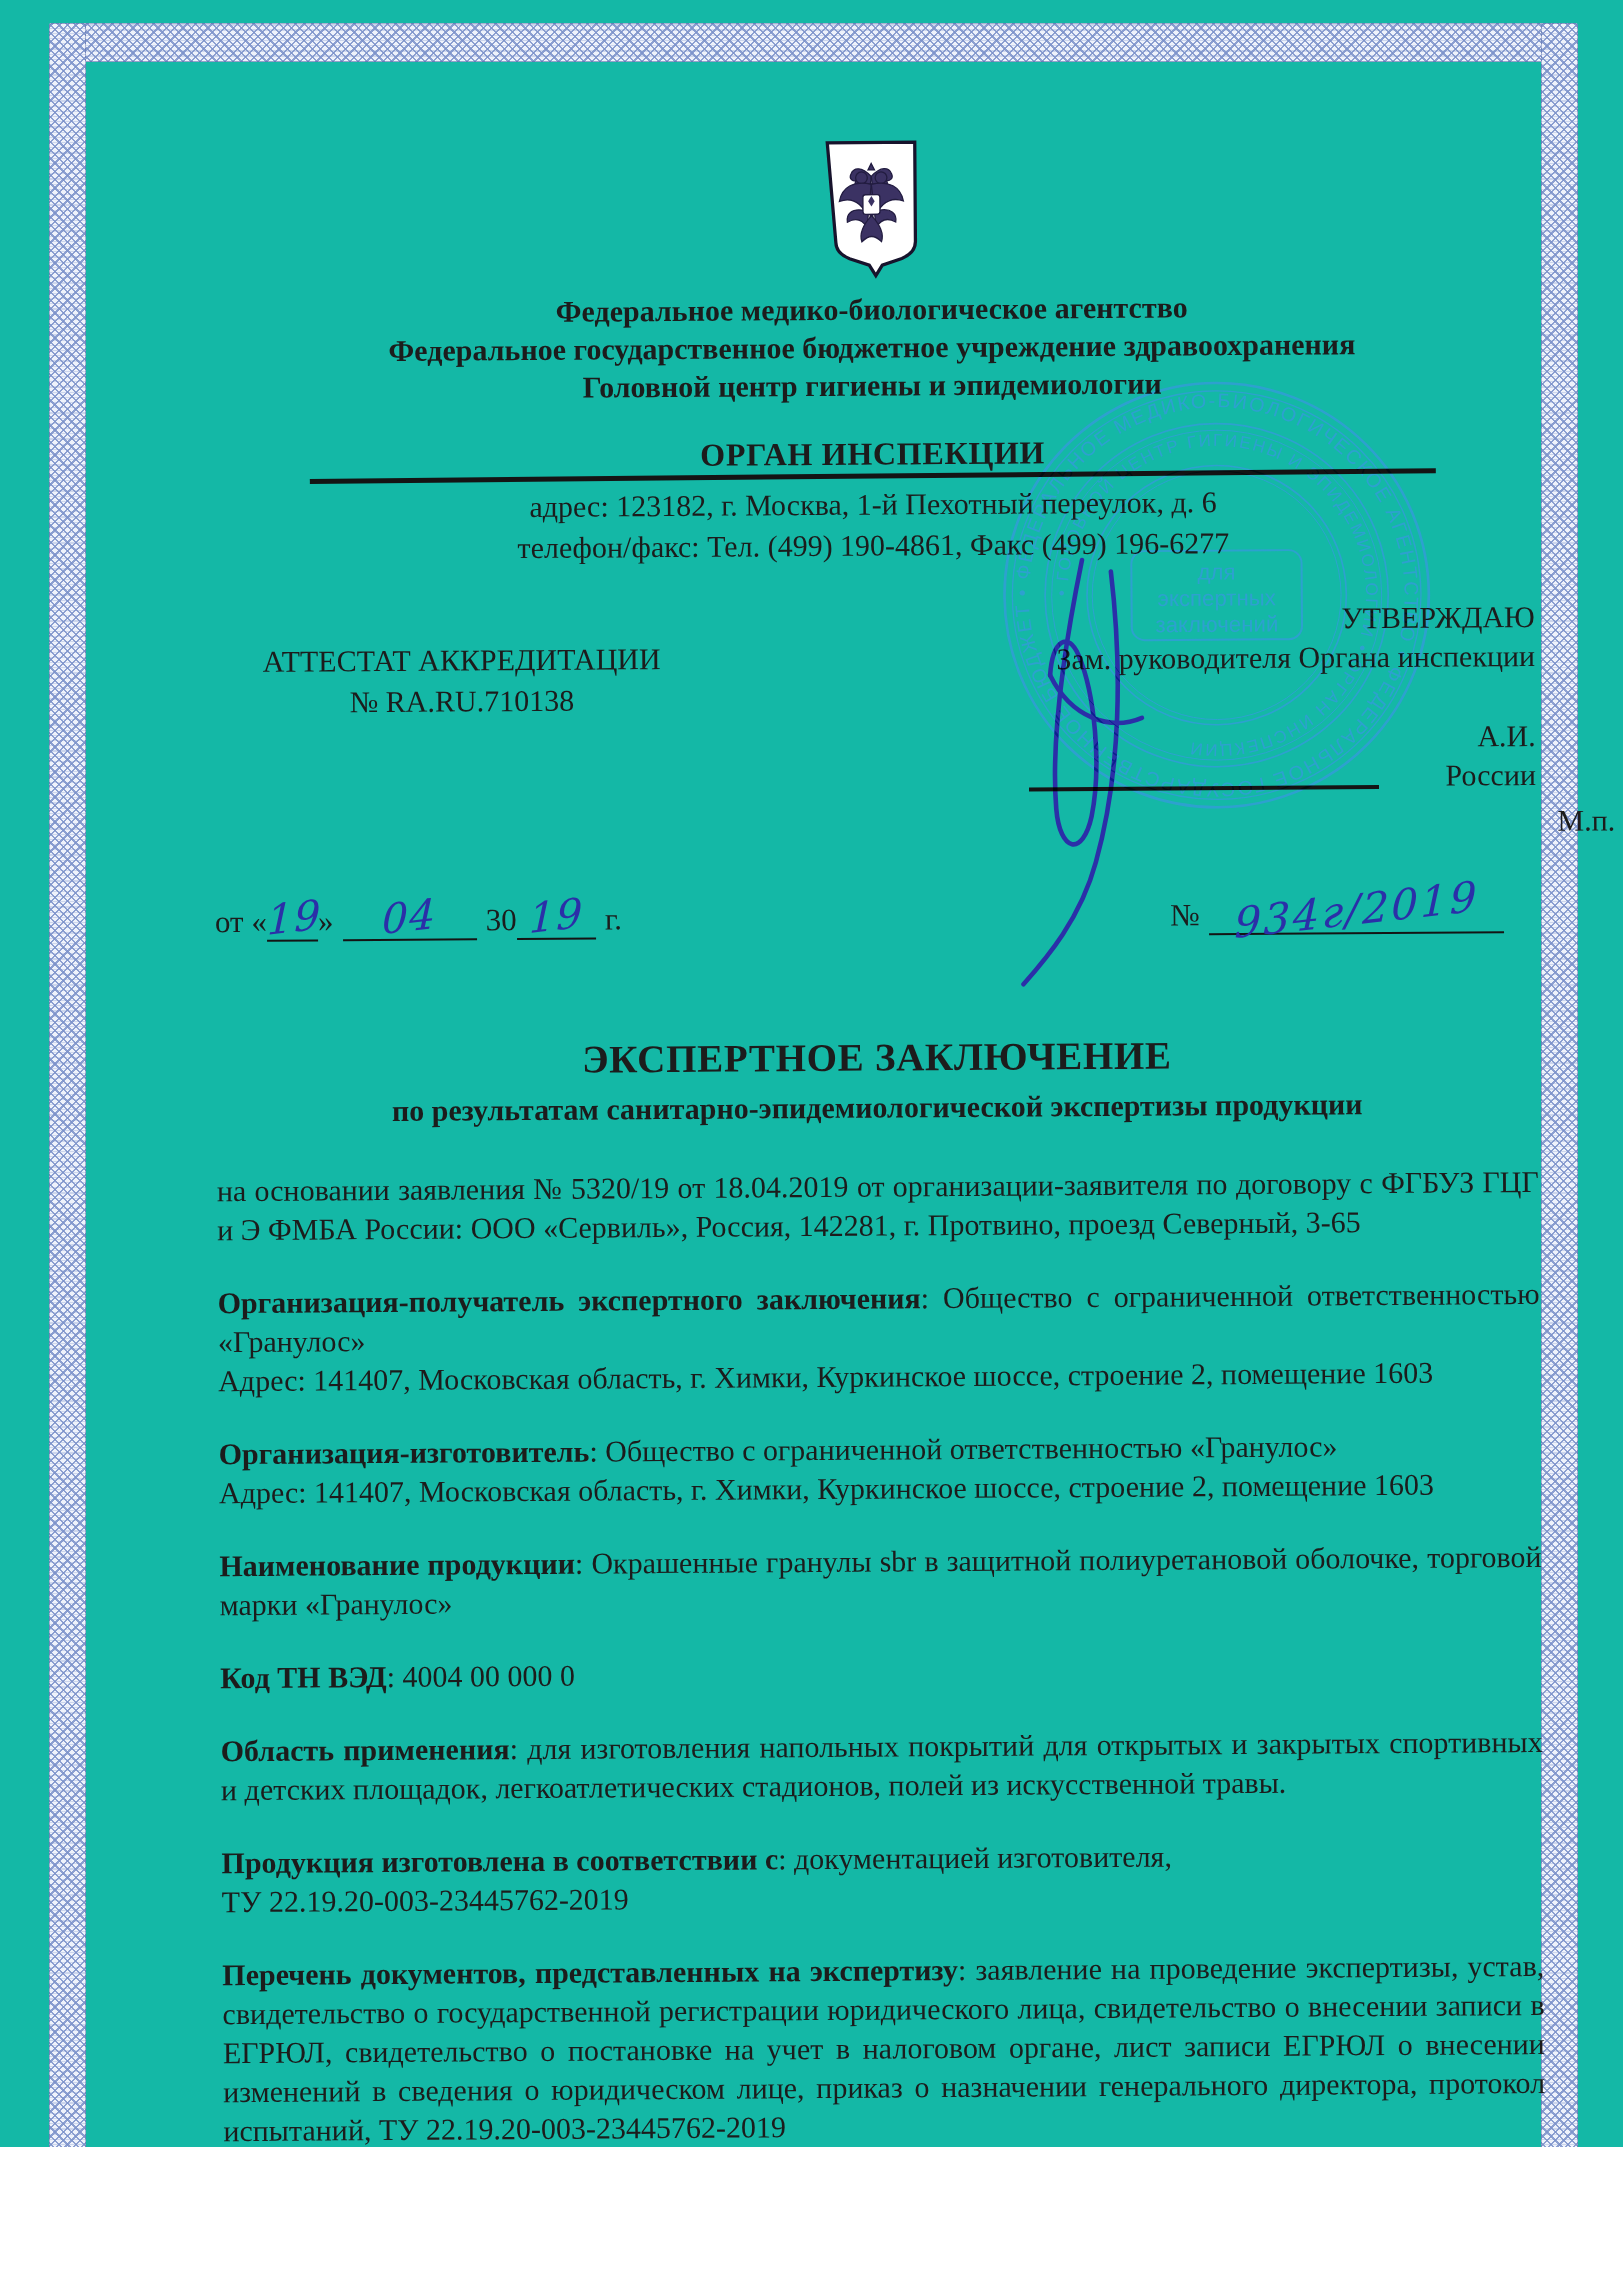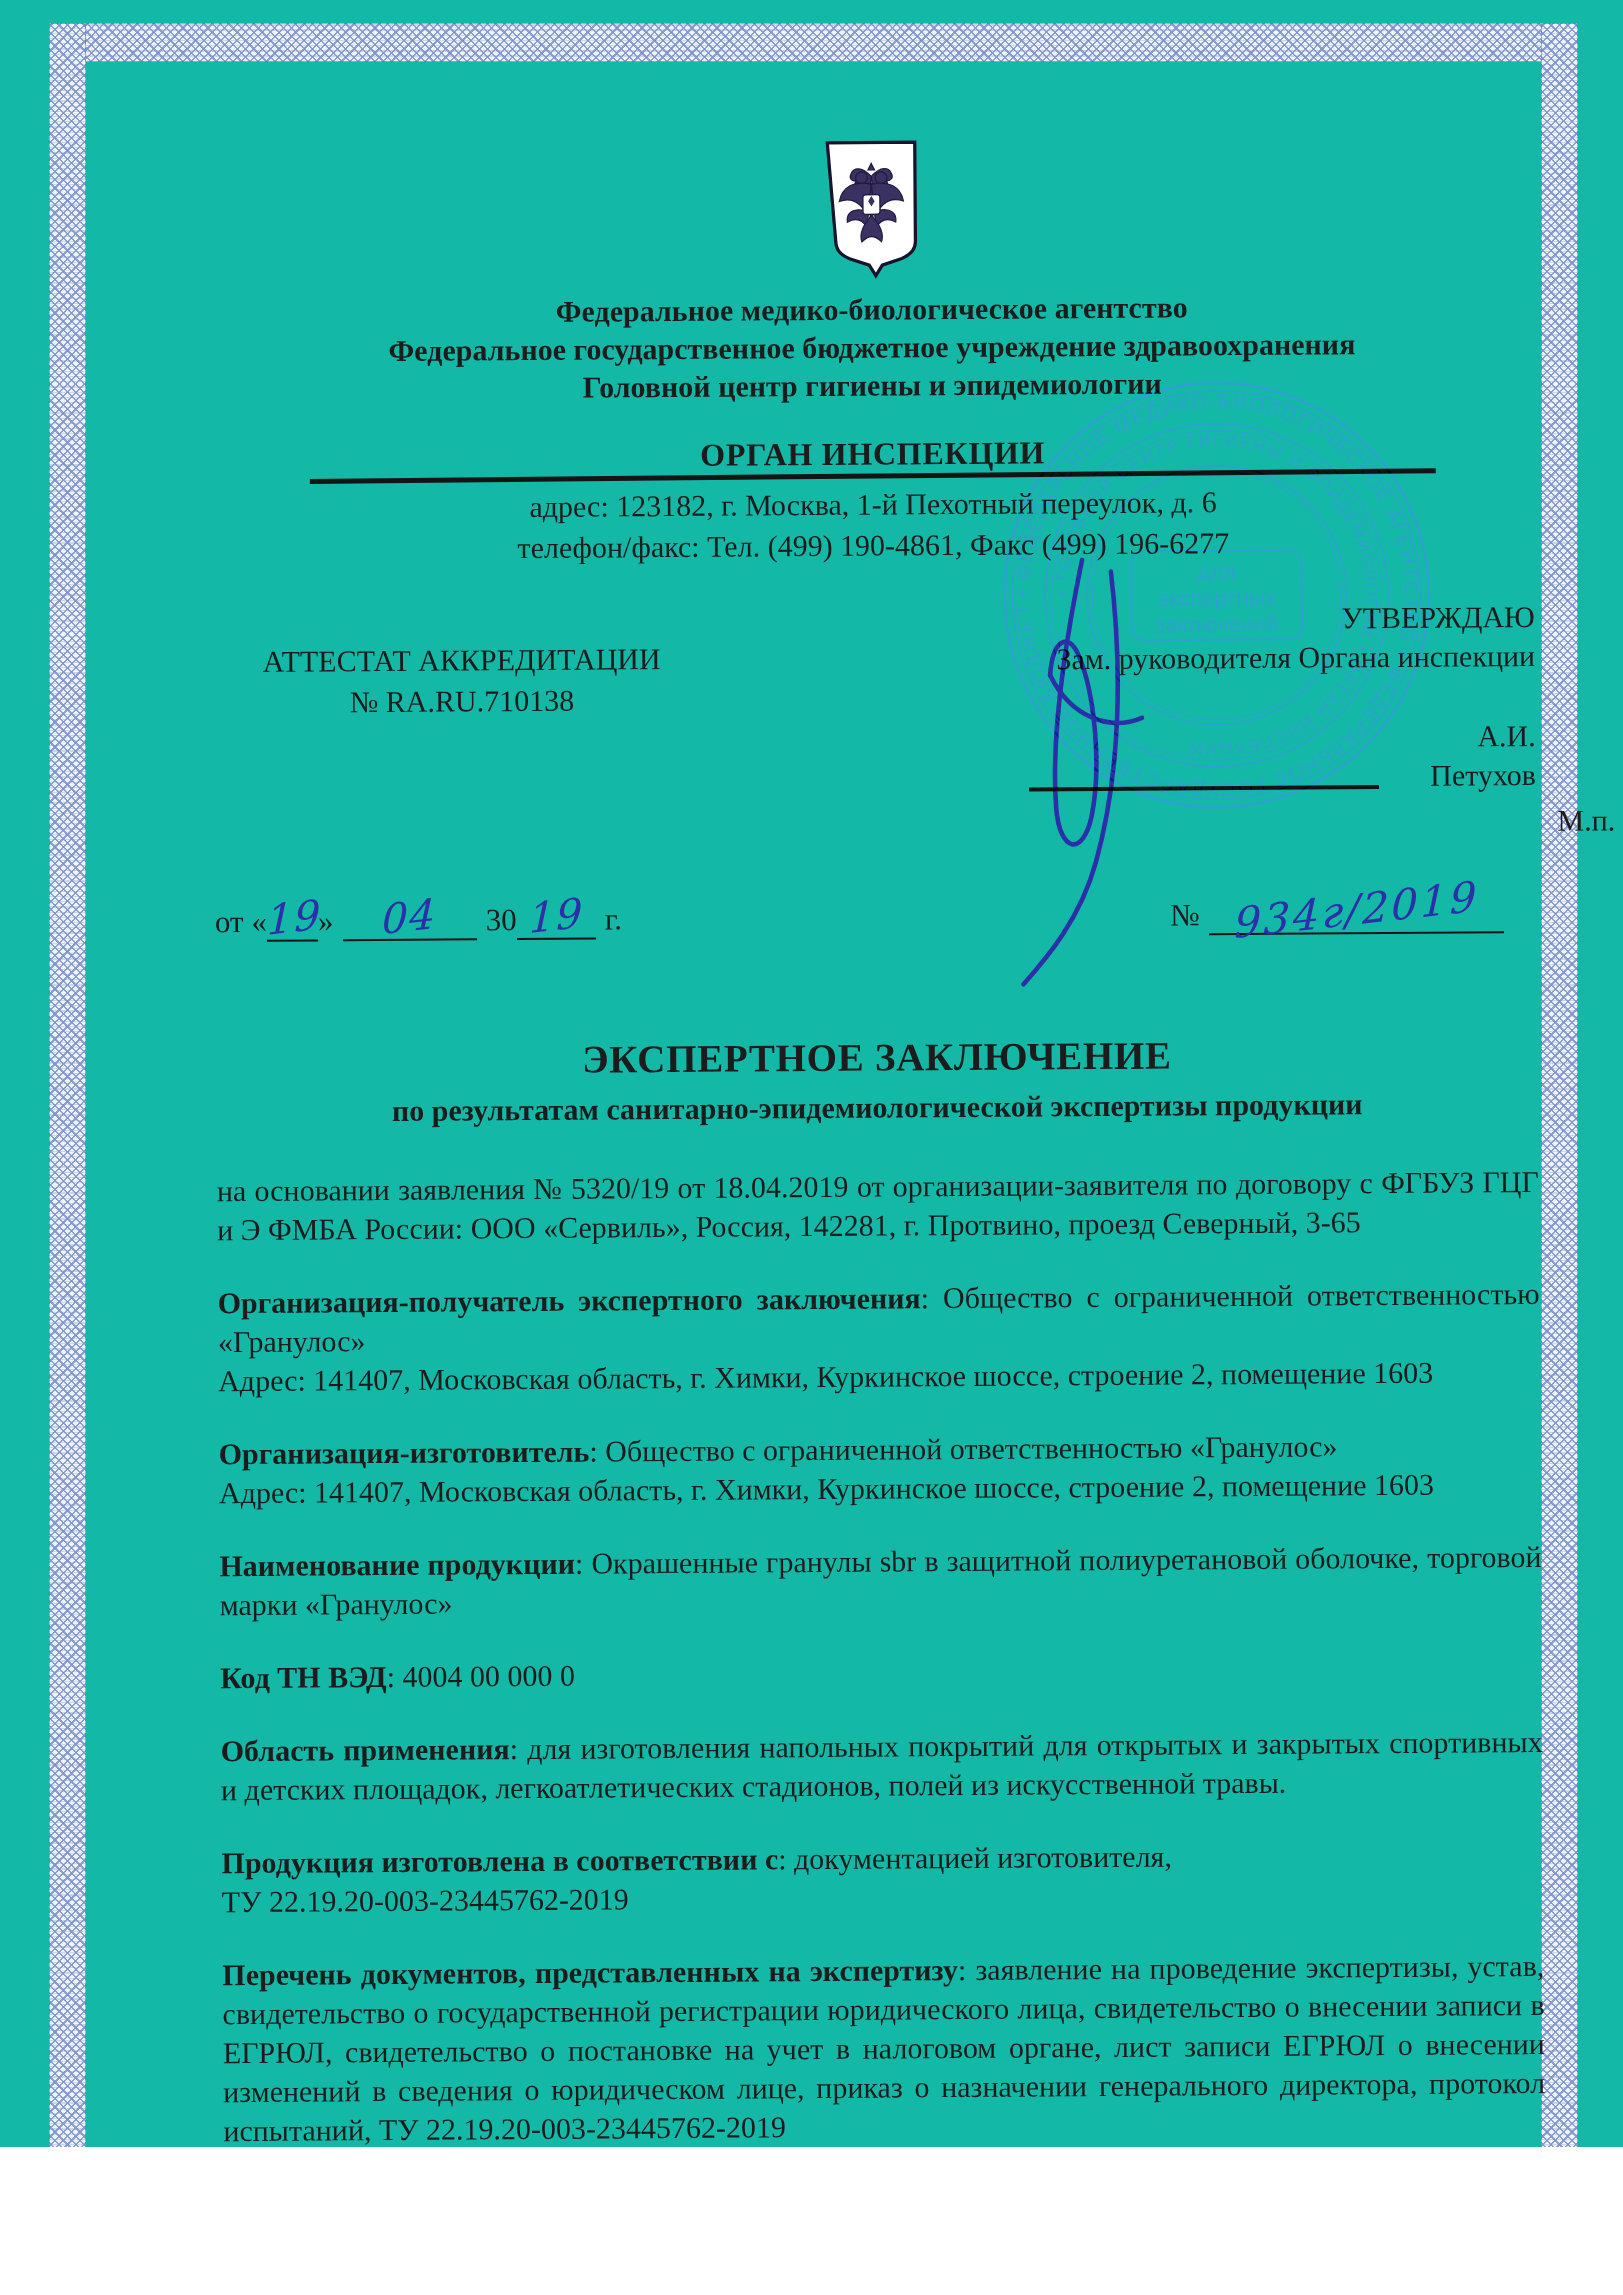--- a/index.html
+++ b/index.html
@@ -100,21 +100,21 @@
     <div class="approval">
       <div class="attestat">
         <div>АТТЕСТАТ АККРЕДИТАЦИИ</div>
         <div>№ RA.RU.710138</div>
       </div>
       <div class="approve-col">
         <div>УТВЕРЖДАЮ</div>
         <div>Зам. руководителя Органа инспекции</div>
         <div class="sig-row">
           <span class="sig-rule"></span>
-          <span>А.И. Петухов</span>
+          <span>А.И. России</span>
         </div>
         <div class="seal-mark">М.п.</div>
       </div>
     </div>
 
     <div class="daterow">
       <div>
         <span>от «</span><span class="blank d-day"><span class="hand hand-sm">19</span></span><span>»</span><span class="sp"></span><span class="blank d-month"><span class="hand hand-sm">04</span></span><span class="sp"></span><span>30</span><span class="blank d-year"><span class="hand hand-sm">19</span></span><span class="sp"></span><span>г.</span>
       </div>
       <div class="numwrap">

